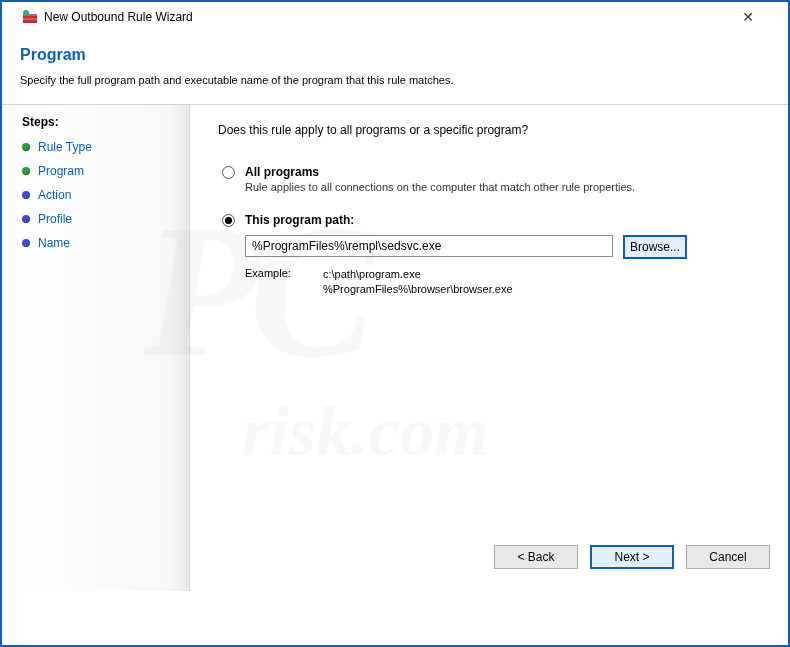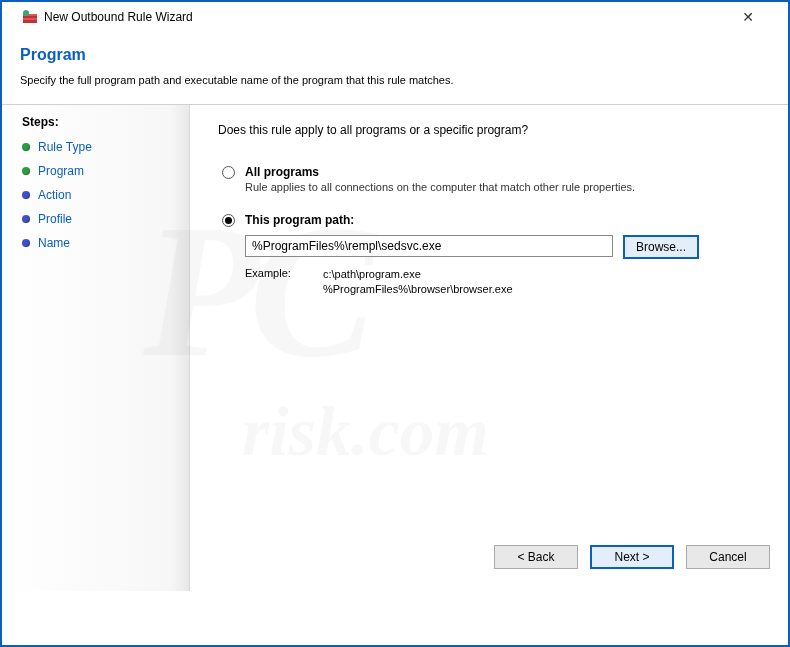--- a/index.html
+++ b/index.html
@@ -62,21 +62,21 @@
   }
   .radio-label { font-size: 12px; }
   .radio-label.bold { font-weight: 700; }
   .radio-sub { font-size: 11px; color: #333; margin-left: 23px; margin-top: 2px; }
   .path-row { display: flex; align-items: flex-start; margin-top: 8px; margin-left: 23px; }
   .path-input {
     width: 368px; height: 22px; border: 1px solid #888; background: #fff;
     font-size: 12px; padding: 2px 6px; font-family: inherit;
   }
   .browse-btn {
-    width: 76px; height: 24px; margin-left: 10px;
+    width: 64px; height: 24px; margin-left: 10px;
     border: 2px solid #0a5fbf; background: #e4eefb;
     font-size: 12px; text-align: center; line-height: 20px; cursor: default;
   }
   .example { margin-left: 23px; margin-top: 8px; font-size: 11px; display: flex; }
   .example .lbl { width: 78px; }
   .example .vals { line-height: 15px; }
   .button-row {
     position: absolute;
     bottom: 22px; right: 18px;
     display: flex; gap: 12px;

